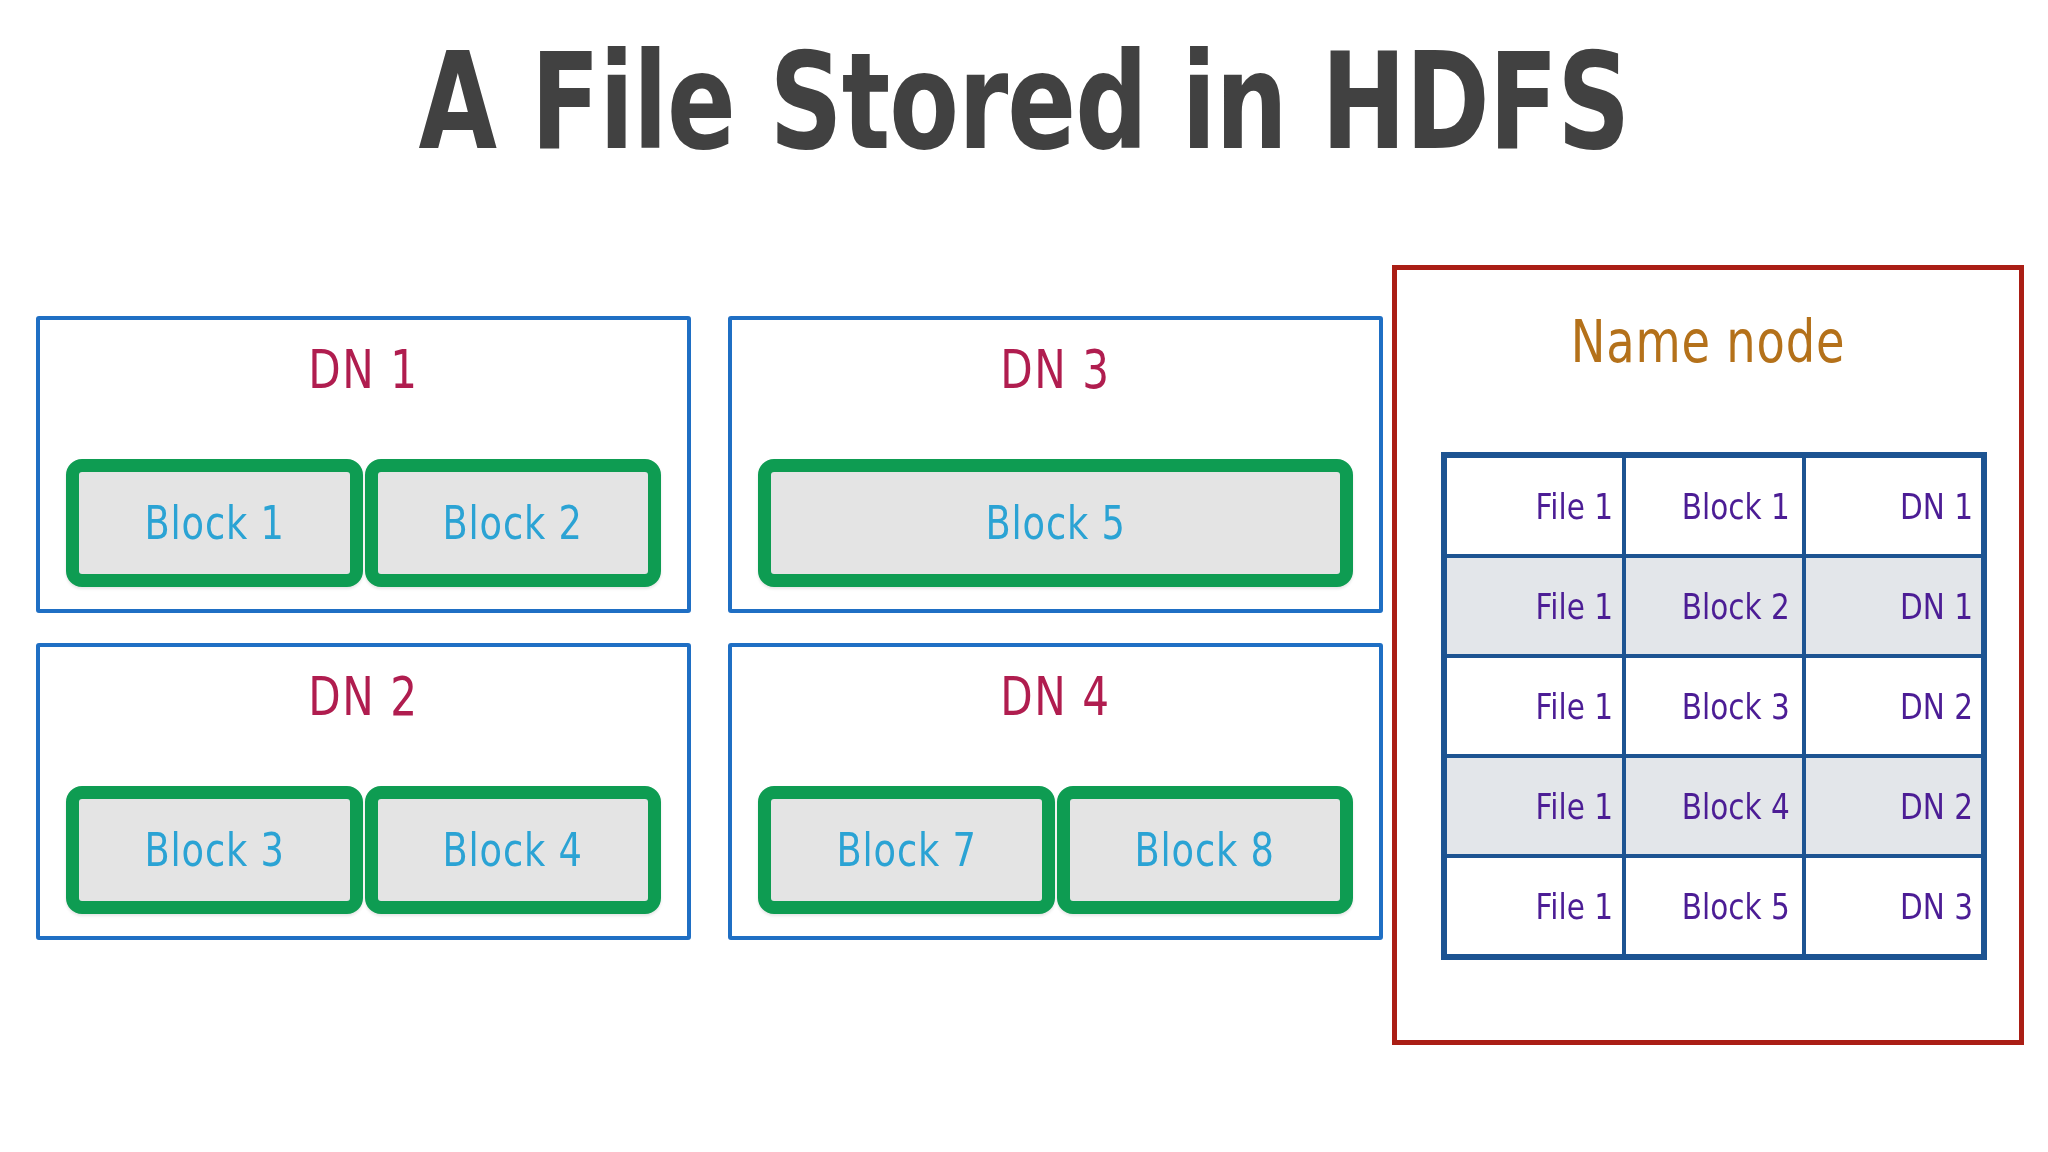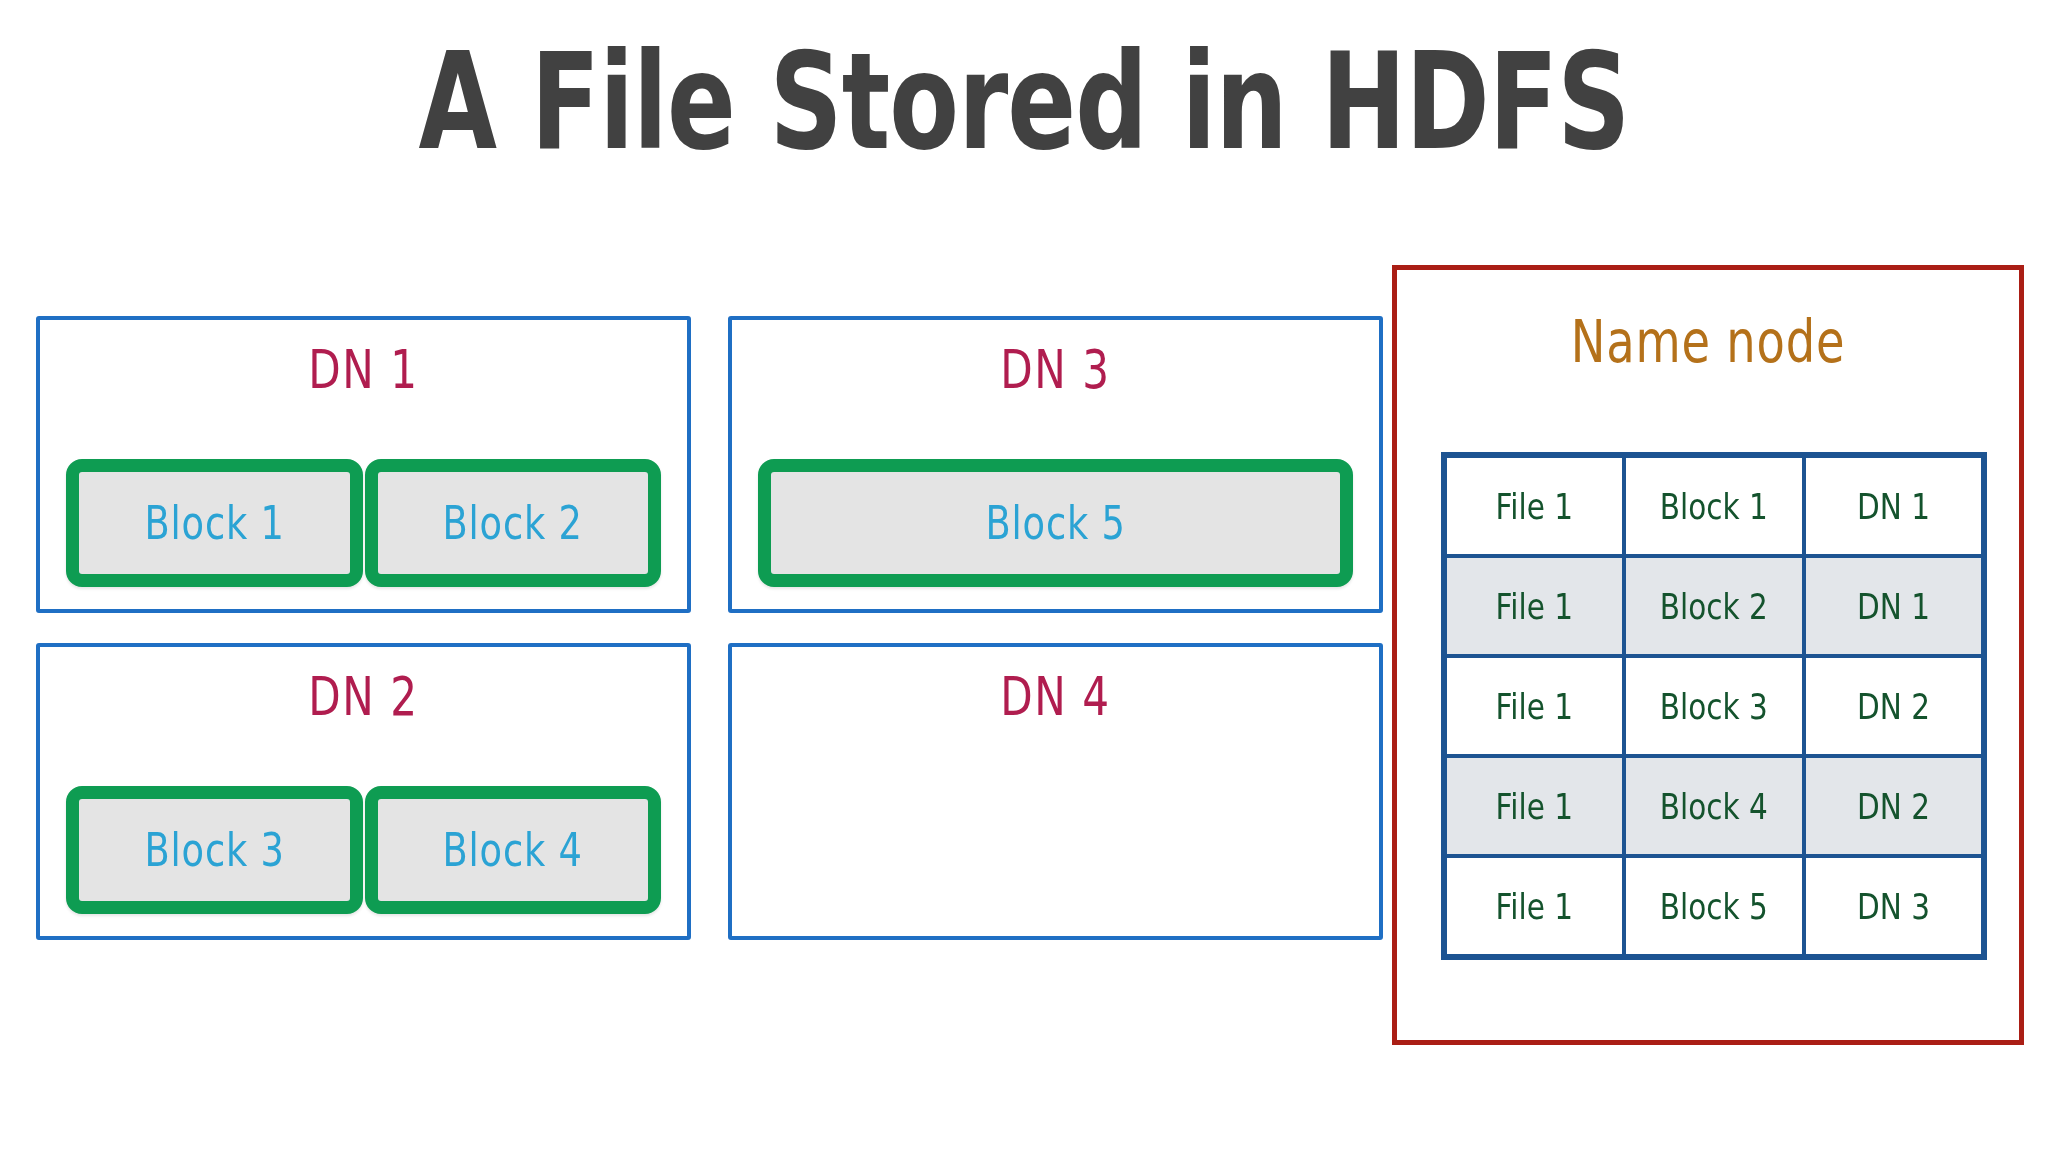--- a/index.html
+++ b/index.html
@@ -134,25 +134,25 @@
     top: 182px;
     left: 44px;
     width: 546px;
     border-collapse: collapse;
     border: 6px solid #1d5492;
     table-layout: fixed;
   }
   #namenode-table td {
     border: 4px solid #1d5492;
     height: 96px;
-    text-align: center;
+    text-align: right;
     vertical-align: middle;
     font-family: "DejaVu Sans", sans-serif;
     font-size: 36px;
-    color: #14532d;
+    color: #4c1d95;
     background: #ffffff;
     padding: 0;
   }
   #namenode-table tr.alt td { background: #e3e6ea; }
   #namenode-table td span {
     display: inline-block;
     transform: scaleX(0.82);
     white-space: nowrap;
   }
 </style>
@@ -191,20 +191,28 @@
         <span class="block-label">Block 3</span>
       </div>
       <div class="block">
         <span class="block-label">Block 4</span>
       </div>
     </div>
   </div>
 
   <div class="dn-box col2">
     <div class="dn-label">DN 4</div>
+    <div class="blocks-row">
+      <div class="block">
+        <span class="block-label">Block 7</span>
+      </div>
+      <div class="block">
+        <span class="block-label">Block 8</span>
+      </div>
+    </div>
   </div>
 
 </div>
 
 <div id="namenode-panel">
   <div id="namenode-title">Name node</div>
 
   <table id="namenode-table">
     <tbody>
       <tr>

